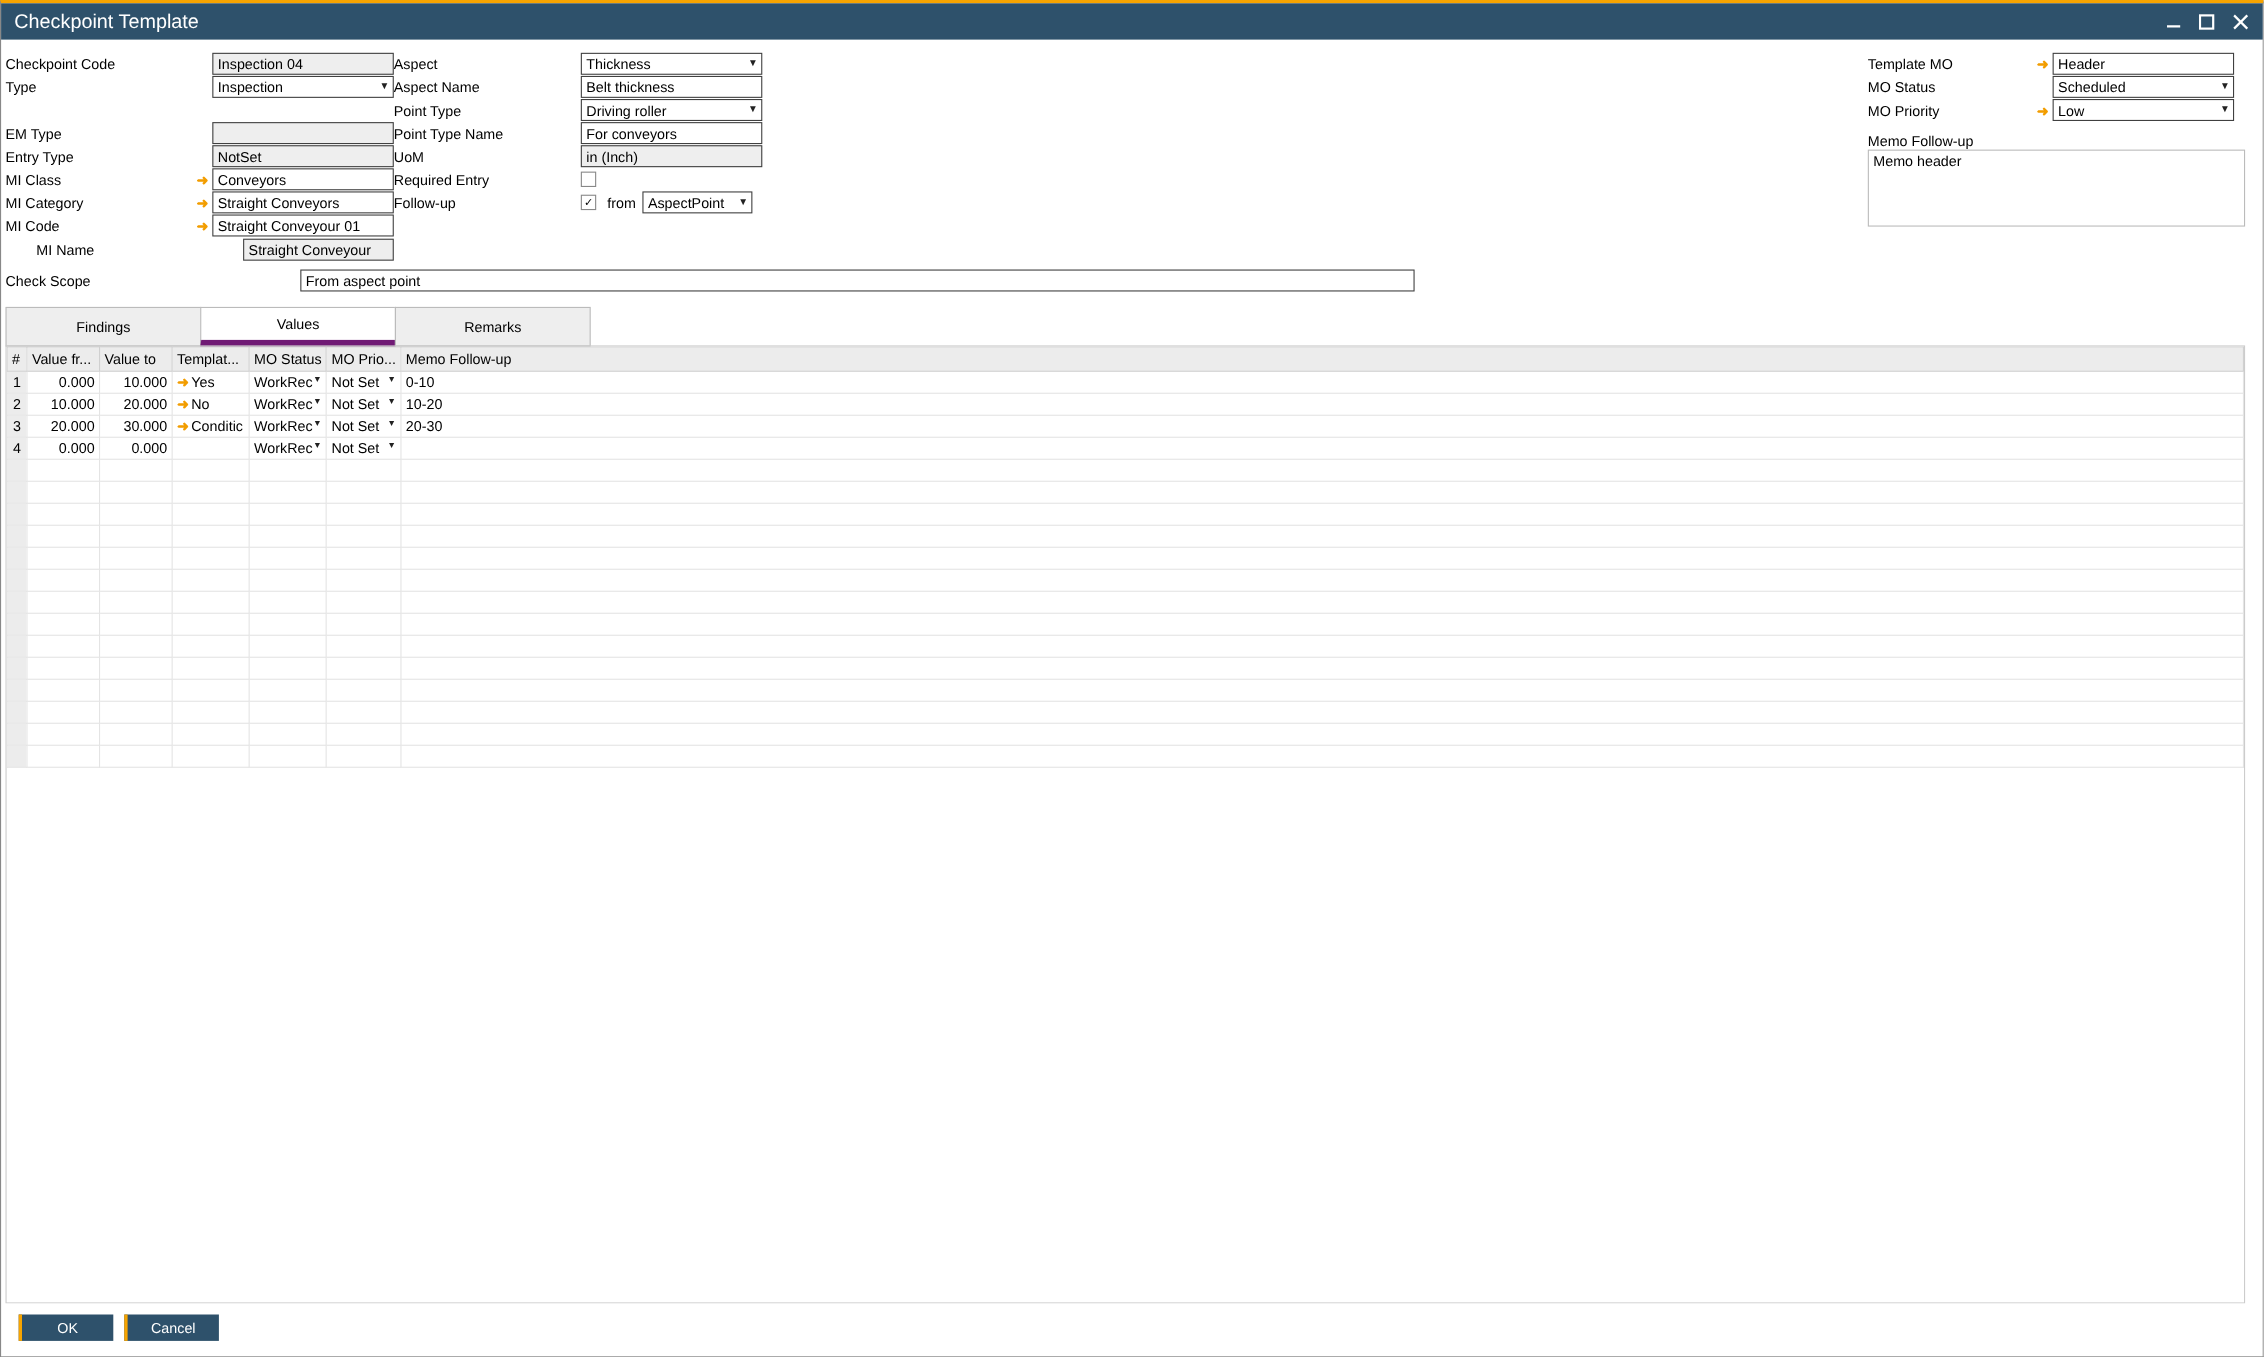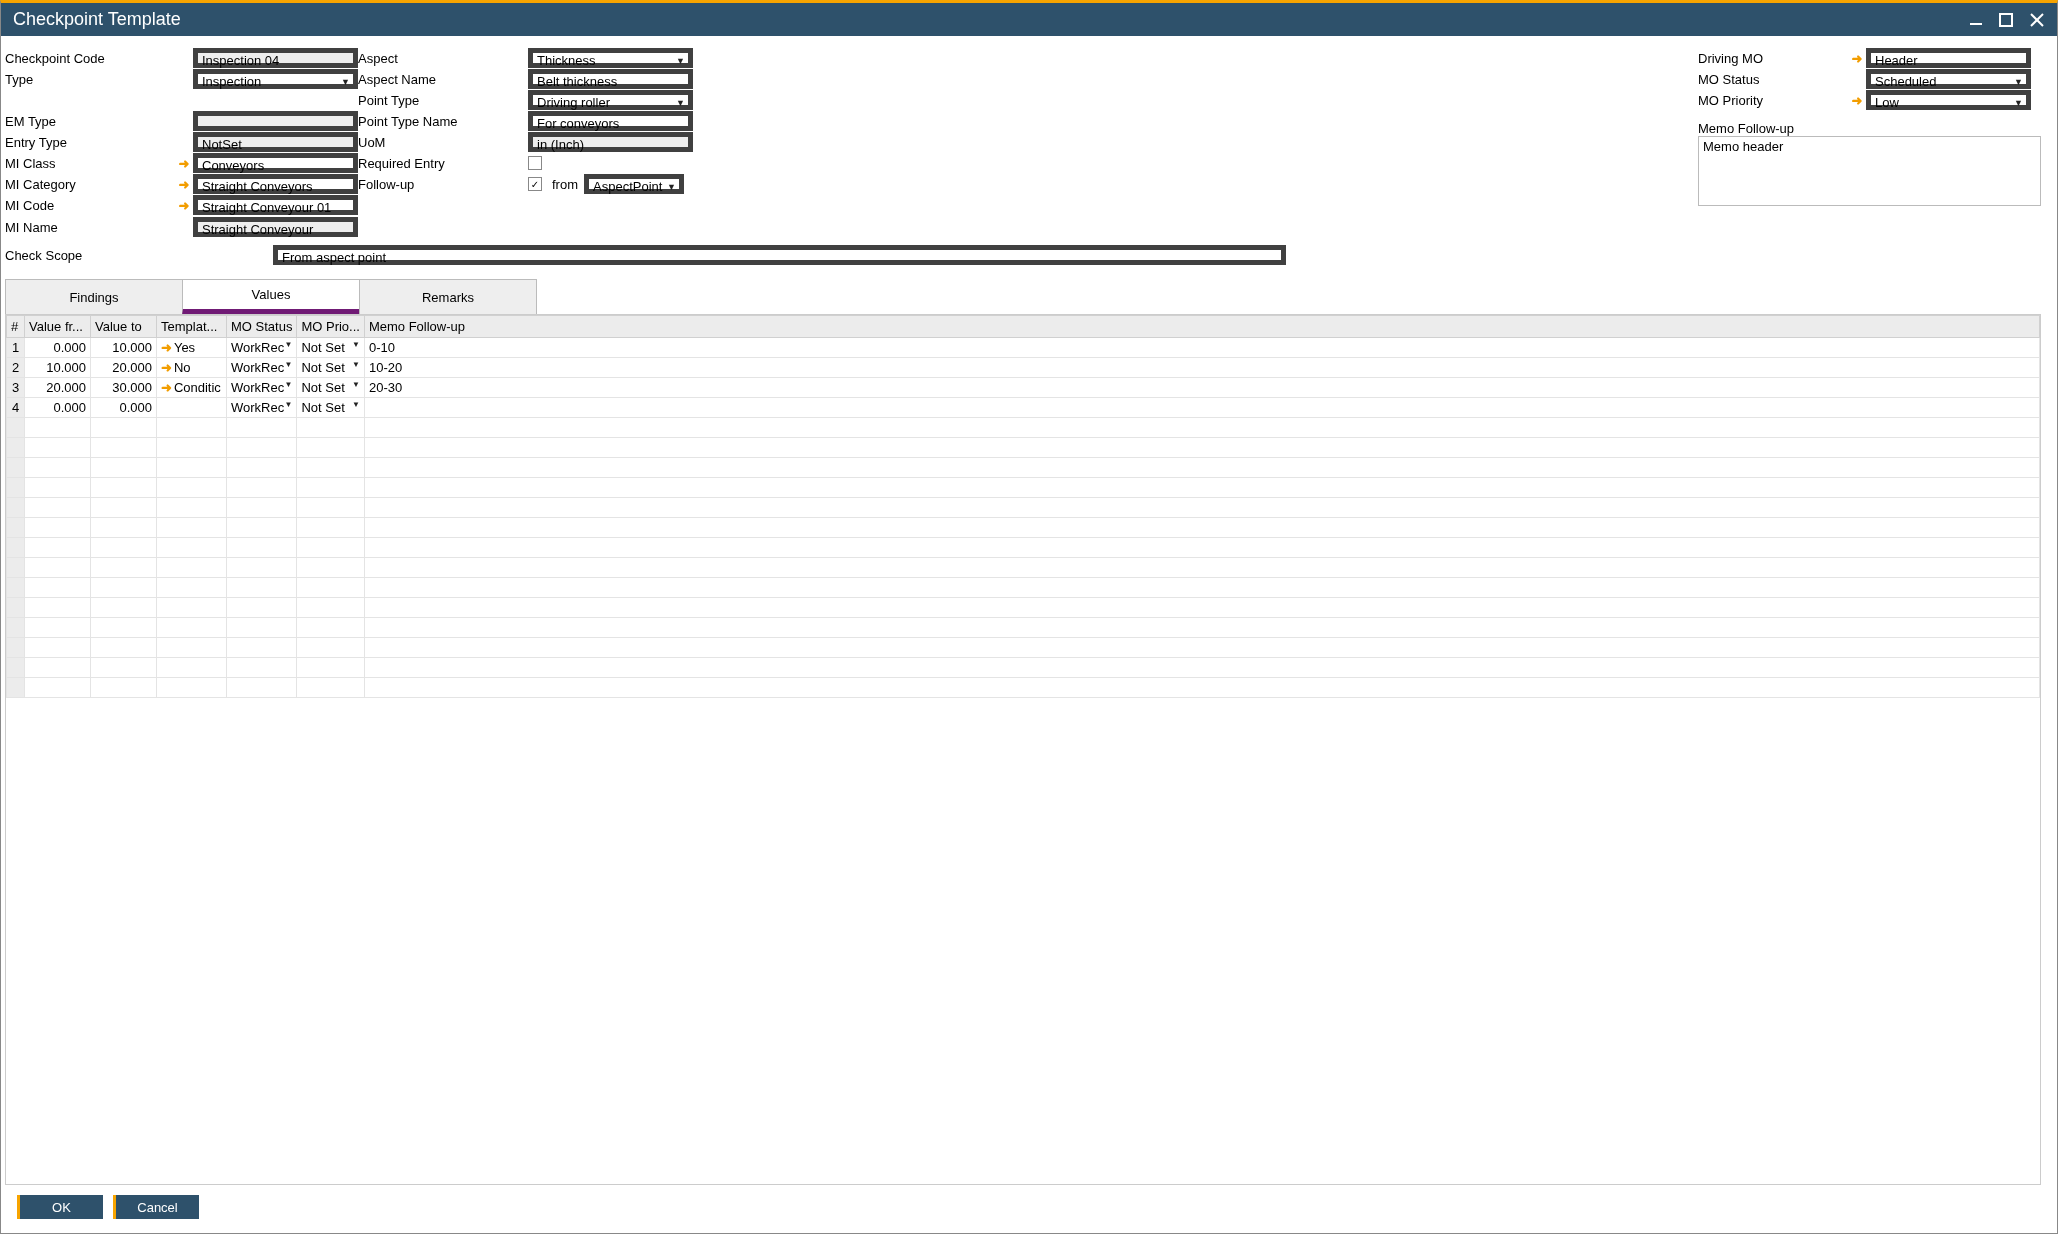--- a/index.html
+++ b/index.html
@@ -10,27 +10,27 @@
   .title-icons { display:flex; gap:14px; align-items:center;}
   .title-icons span { cursor:pointer; display:inline-flex; align-items:center; justify-content:center;}
   .body { flex:1; padding:12px 16px 0 4px; overflow:hidden; display:flex; flex-direction:column;}
   .form-area { display:flex; gap:60px; }
   .col { display:flex; flex-direction:column; gap:1px;}
   .row { display:flex; align-items:center; height:20px;}
   .row .lbl { width:170px; font-size:13px; color:#000; }
   .row .lbl.c2 { width:170px;}
   .row .lbl.c3 { width:150px;}
   .linkarrow { width:18px; display:flex; align-items:center; justify-content:center; color:#f29d00; font-weight:bold; cursor:pointer;}
-  .input { border:5px solid #404040; height:20px; padding:0 4px; font-size:13px; background:#fff; display:flex; align-items:flex-start; position:relative; }
+  .input { border:1px solid #404040; height:20px; padding:0 4px; font-size:13px; background:#fff; display:flex; align-items:center; position:relative; }
   .input.readonly { background:#eee; }
   .w140 { width:165px;}
   .input .dd { position:absolute; right:3px; top:3px; font-size:9px; color:#222; cursor:pointer;}
   .chk { width:14px; height:14px; border:1px solid #888; display:inline-flex; align-items:center; justify-content:center; font-size:10px; background:#fff;}
   .spacer { height:20px;}
-  .long-row { display:flex; align-items:center; height:20px; margin-top:1px;}
+  .long-row { display:flex; align-items:center; height:20px; margin-top:1px;margin-left:28px;}
   .long-row .lbl { width:170px;}
   .long-row .input { flex:1; max-width:575px;}
   .memo-block { display:flex; flex-direction:column; margin-top:10px;}
   .memo-block textarea { width:343px; height:70px; border:1px solid #bbb; font-family:inherit; font-size:13px; padding:2px 4px; resize:none;}
   .tabs-wrap { margin-top:14px; flex:1; display:flex; flex-direction:column; min-height:0;}
   .tabs { display:flex; }
   .tab { width:178px; height:36px; border:1px solid #bbb; display:flex; align-items:center; justify-content:center; font-size:13px; cursor:pointer; background:#eee; margin-right:-1px;}
   .tab.active { background:#fff; border-bottom:6px solid #701a75;}
   .grid-wrap { flex:1; border:1px solid #ccc; margin-top:-1px; overflow:auto;}
   table.grid { border-collapse:collapse; width:100%; }
@@ -179,21 +179,21 @@
           <span style="margin:0 6px 0 10px;">from</span>
           <div class="input" style="width:100px;">
               <span>AspectPoint</span>
               <span class="dd">▼</span>
             </div>
         </div>
       </div>
 
       <div class="col" style="margin-left:auto;">
         <div class="row">
-          <div class="lbl c3">Driving MO</div>
+          <div class="lbl c3">Template MO</div>
           <div class="linkarrow">➜</div>
           <div class="input w140">
               <span>Header</span>
             </div>
         </div>
         <div class="row">
           <div class="lbl c3">MO Status</div>
           <div class="linkarrow"></div>
           <div class="input w140">
               <span>Scheduled</span>

